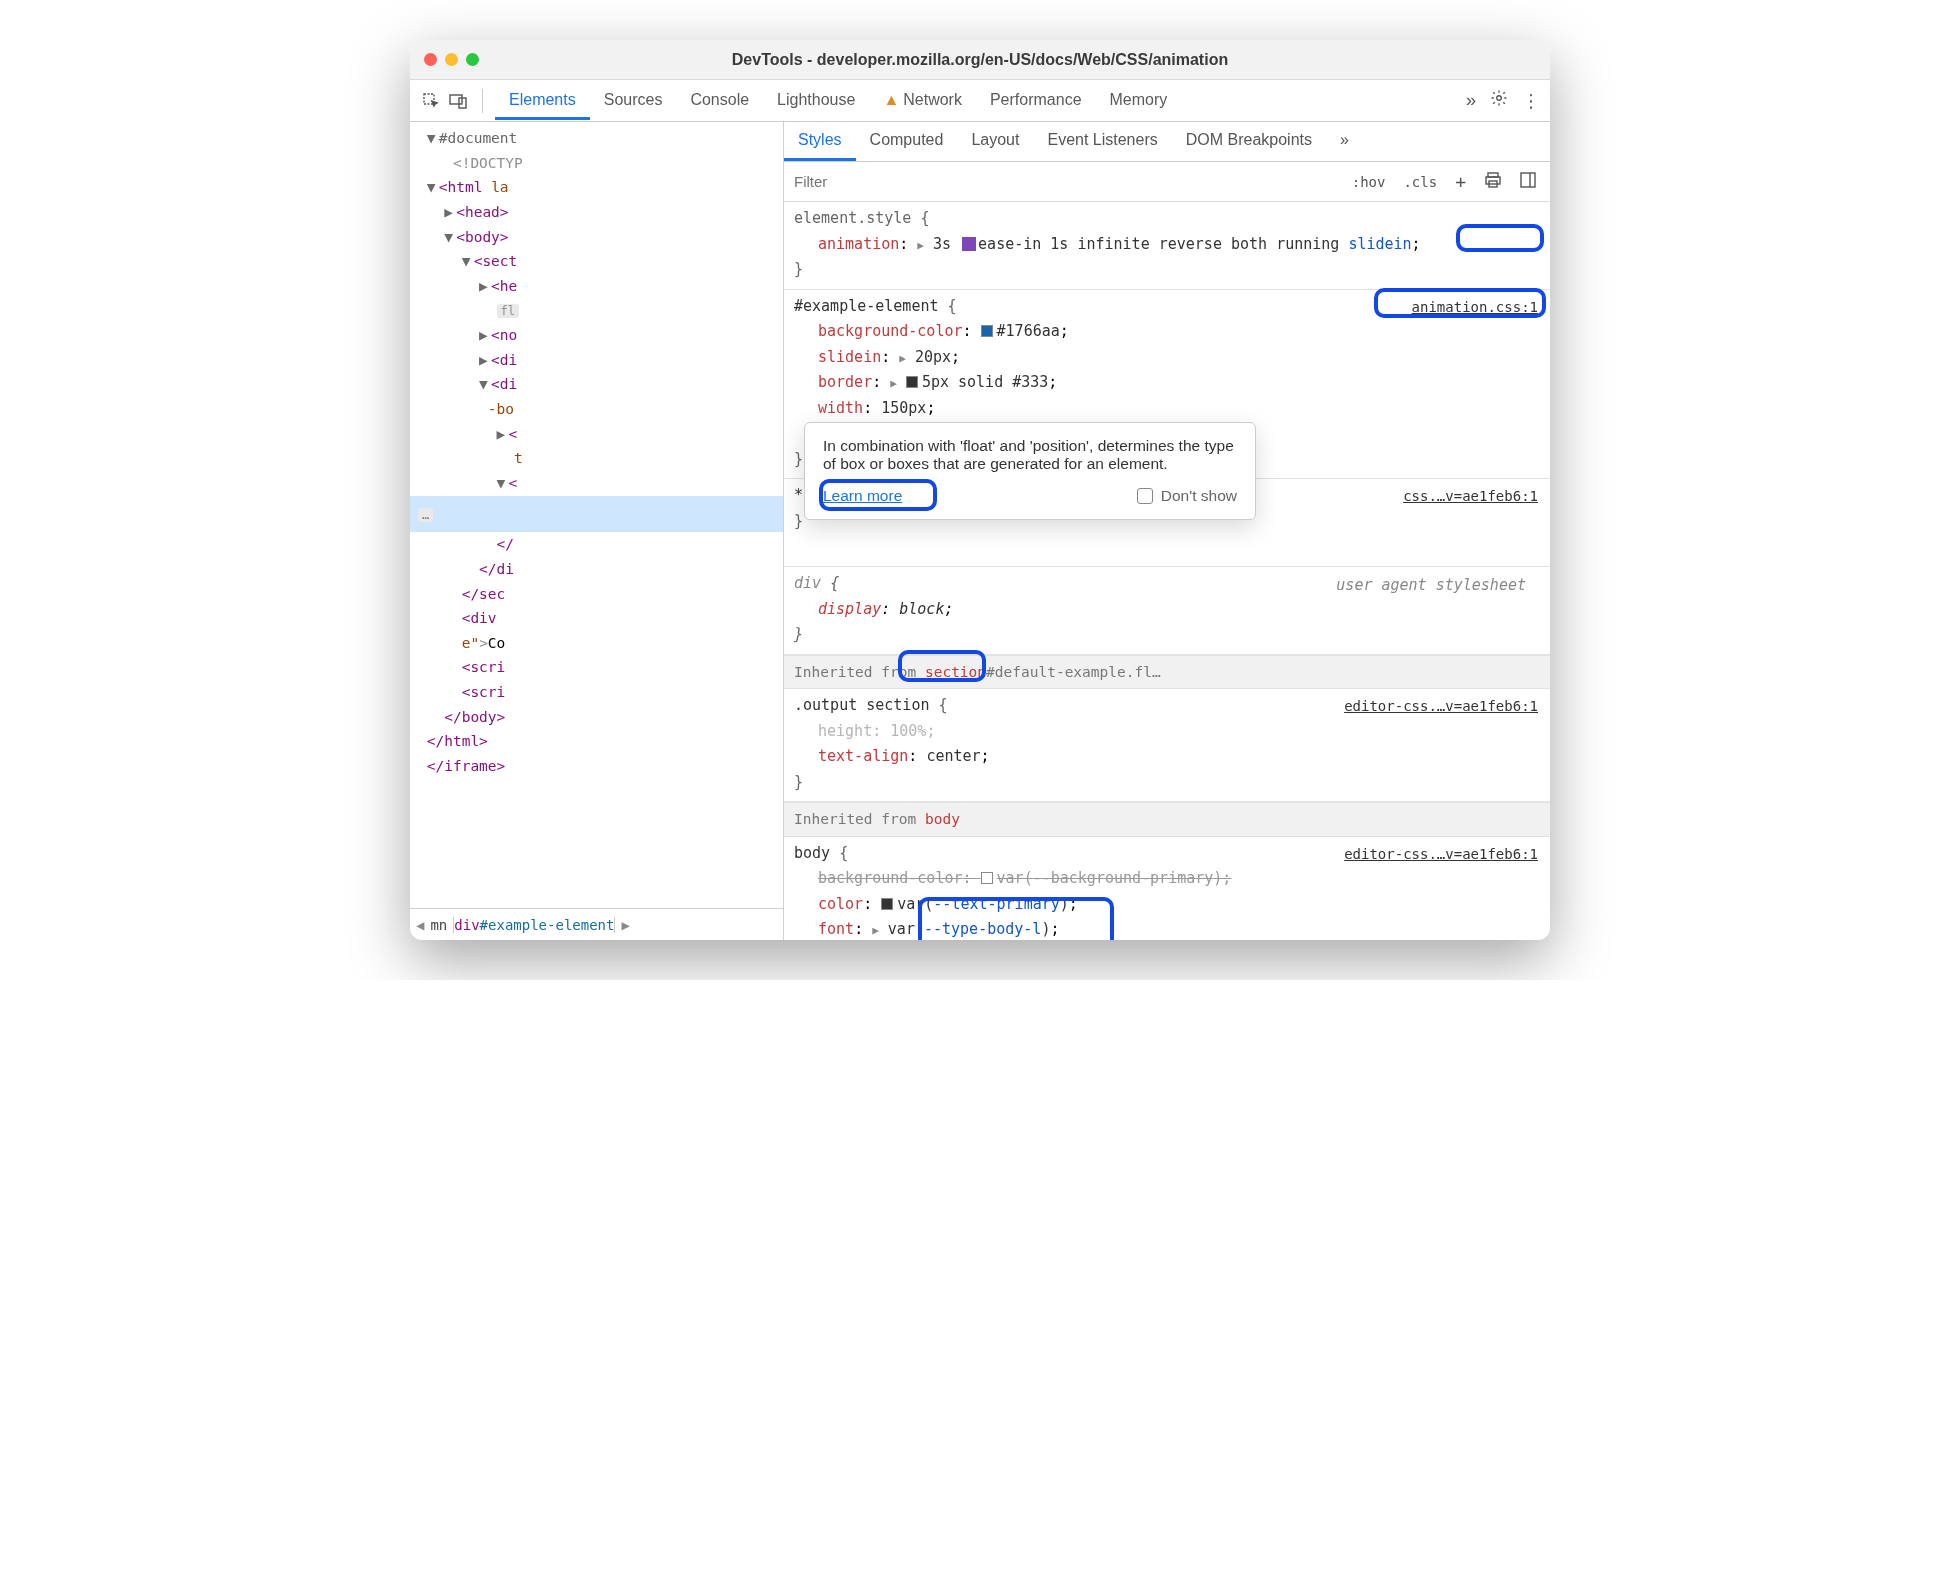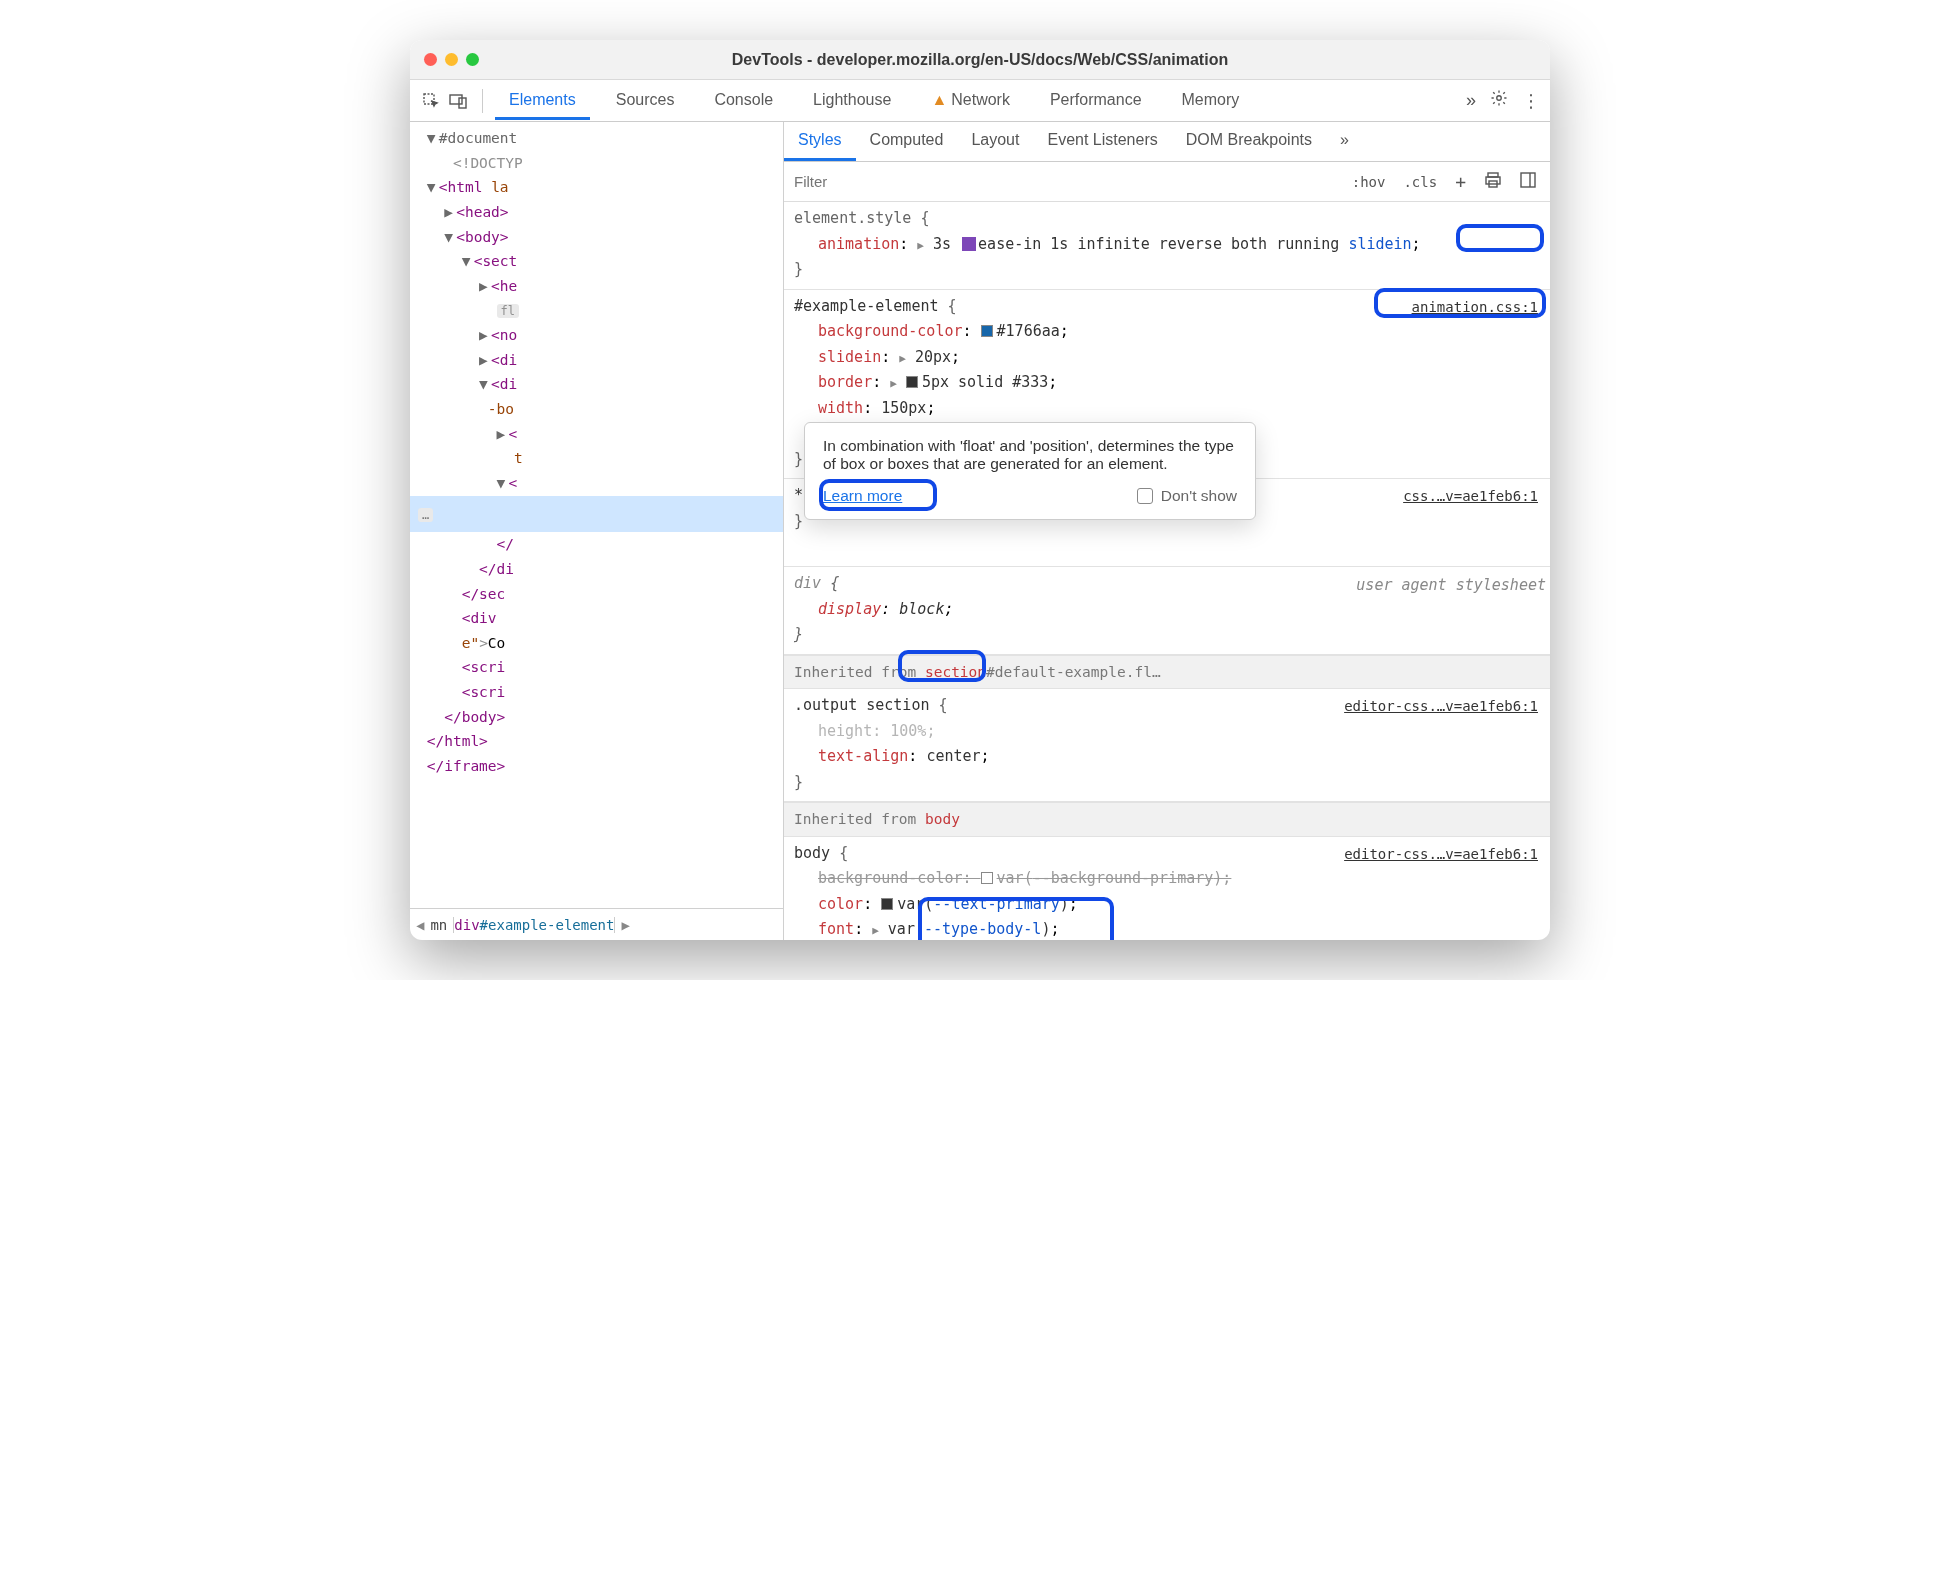--- a/index.html
+++ b/index.html
@@ -5,21 +5,21 @@
 * { box-sizing: border-box; margin: 0; padding: 0; }
 body { font-family: -apple-system, BlinkMacSystemFont, "Segoe UI", Helvetica, Arial, sans-serif; background: #fff; }
 .window { width: 1140px; height: 900px; margin: 40px auto; border-radius: 12px; box-shadow: 0 20px 60px rgba(0,0,0,0.35); overflow: hidden; background: #fff; display: flex; flex-direction: column; position: relative; }
 .titlebar { height: 40px; background: #f2f2f2; display: flex; align-items: center; padding: 0 14px; border-bottom: 1px solid #d9d9d9; position: relative; }
 .tl-dots { display: flex; gap: 8px; }
 .tldot { width: 13px; height: 13px; border-radius: 50%; }
 .tldot.red { background: #ff5f57; } .tldot.yellow { background: #febc2e; } .tldot.green { background: #28c840; }
 .titlebar .title { position: absolute; left: 0; right: 0; text-align: center; font-size: 16px; font-weight: 600; color: #3a3a3a; }
 .toolbar { height: 42px; border-bottom: 1px solid #ccc; display: flex; align-items: center; padding: 0 10px; gap: 6px; }
 .tb-icon { width: 22px; height: 22px; display: flex; align-items: center; justify-content: center; color: #555; }
-.tabs { display: flex; flex: 1; gap: 12px; text-align: right; }
+.tabs { display: flex; flex: 1; gap: 0; text-align: right; }
 .tab { padding: 9px 14px 8px; font-size: 16px; color: #5a5a5a; cursor: pointer; border-bottom: 3px solid transparent; }
 .tab.active { color: #1a73e8; border-bottom-color: #1a73e8; }
 .tab .warn { color: #e28b22; margin-right: 4px; }
 .tb-right { display: flex; gap: 14px; color: #555; font-size: 18px; align-items: center; }
 .mainrow { flex: 1; display: flex; overflow: hidden; }
 .domcol { width: 374px; border-right: 1px solid #d0d0d0; display: flex; flex-direction: column; overflow: hidden; }
 .domtree { flex: 1; overflow: hidden; font-family: Menlo, Consolas, monospace; font-size: 14.5px; line-height: 1.7; padding: 4px 0 0 0; }
 .dom-ln { white-space: pre; padding-left: 8px; }
 .tri { color: #6b6b6b; display: inline-block; width: 12px; }
 .gray { color: #909090; } .pnt { color: #881180; } .att { color: #984407; }
@@ -31,21 +31,21 @@
 .styletabs { height: 40px; border-bottom: 1px solid #ccc; display: flex; align-items: stretch; }
 .stab { padding: 9px 14px 6px; font-size: 16px; color: #555; border-bottom: 3px solid transparent; cursor: pointer; }
 .stab.active { color: #1a73e8; border-bottom-color: #1a73e8; }
 .filterbar { height: 40px; border-bottom: 1px solid #ddd; display: flex; align-items: stretch; }
 .filterbar input { flex: 1; border: none; padding: 0 10px; font-size: 15px; outline: none; color: #444; }
 .filteractions { display: flex; align-items: center; gap: 6px; padding: 0 8px; font-family: Menlo, Consolas, monospace; font-size: 14px; color: #555; }
 .fa-item { padding: 2px 6px; border-radius: 3px; cursor: pointer; }
 .stylerules { flex: 1; overflow: hidden; font-family: Menlo, Consolas, monospace; font-size: 15px; line-height: 1.7; }
 .ruleblock { border-bottom: 1px solid #e2e2e2; padding: 4px 10px 6px; position: relative; }
 .src-link { position: absolute; top: 6px; right: 12px; text-decoration: underline; color: #333; font-size: 14px; cursor: pointer; }
-.srclink-ghost { position: absolute; top: 6px; right: 4px; color: #333; font-style: italic; color: #888; }
+.srclink-ghost { position: absolute; top: 6px; right: 24px; color: #333; font-style: italic; color: #888; }
 .sel { color: #666; }
 .prop { padding-left: 24px; }
 .pname { color: #c4393c; }
 .pval { color: #333; }
 .swatch { display: inline-block; width: 12px; height: 12px; border: 1px solid #888; vertical-align: -1px; margin-right: 4px; }
 .triangle-sm { color: #888; font-size: 11px; }
 .link-val { color: #1155cc; }
 .faded { color: #b5b5b5; }
 .inherited-hdr { background: #f1f1f1; padding: 4px 10px; font-size: 14.5px; color: #777; border-top: 1px solid #e2e2e2; border-bottom: 1px solid #e2e2e2; font-family: Menlo, Consolas, monospace; }
 .inherited-hdr .selpart { color: #c4393c; }

